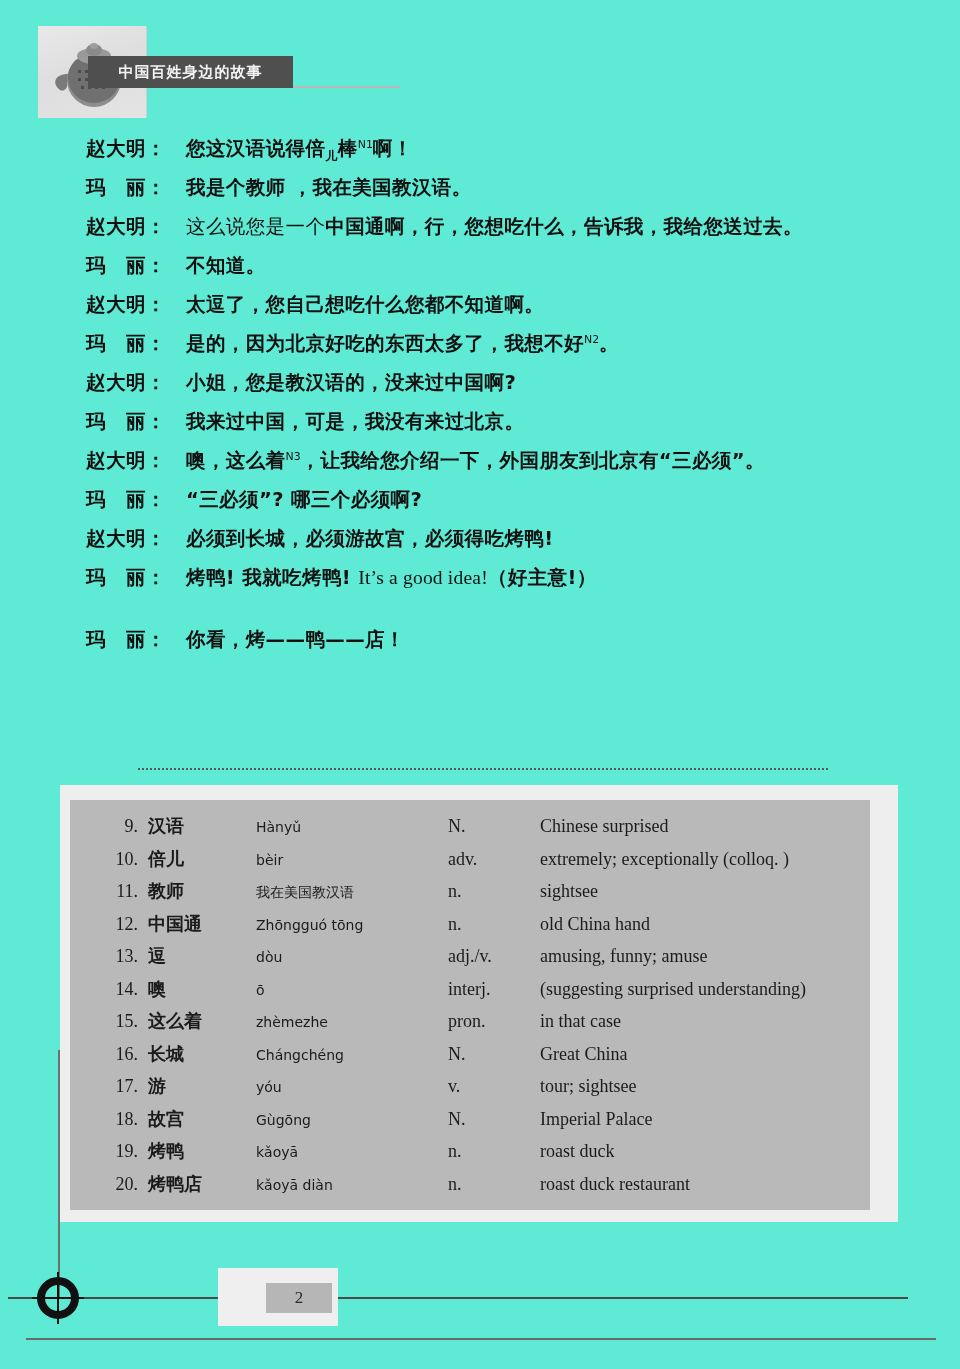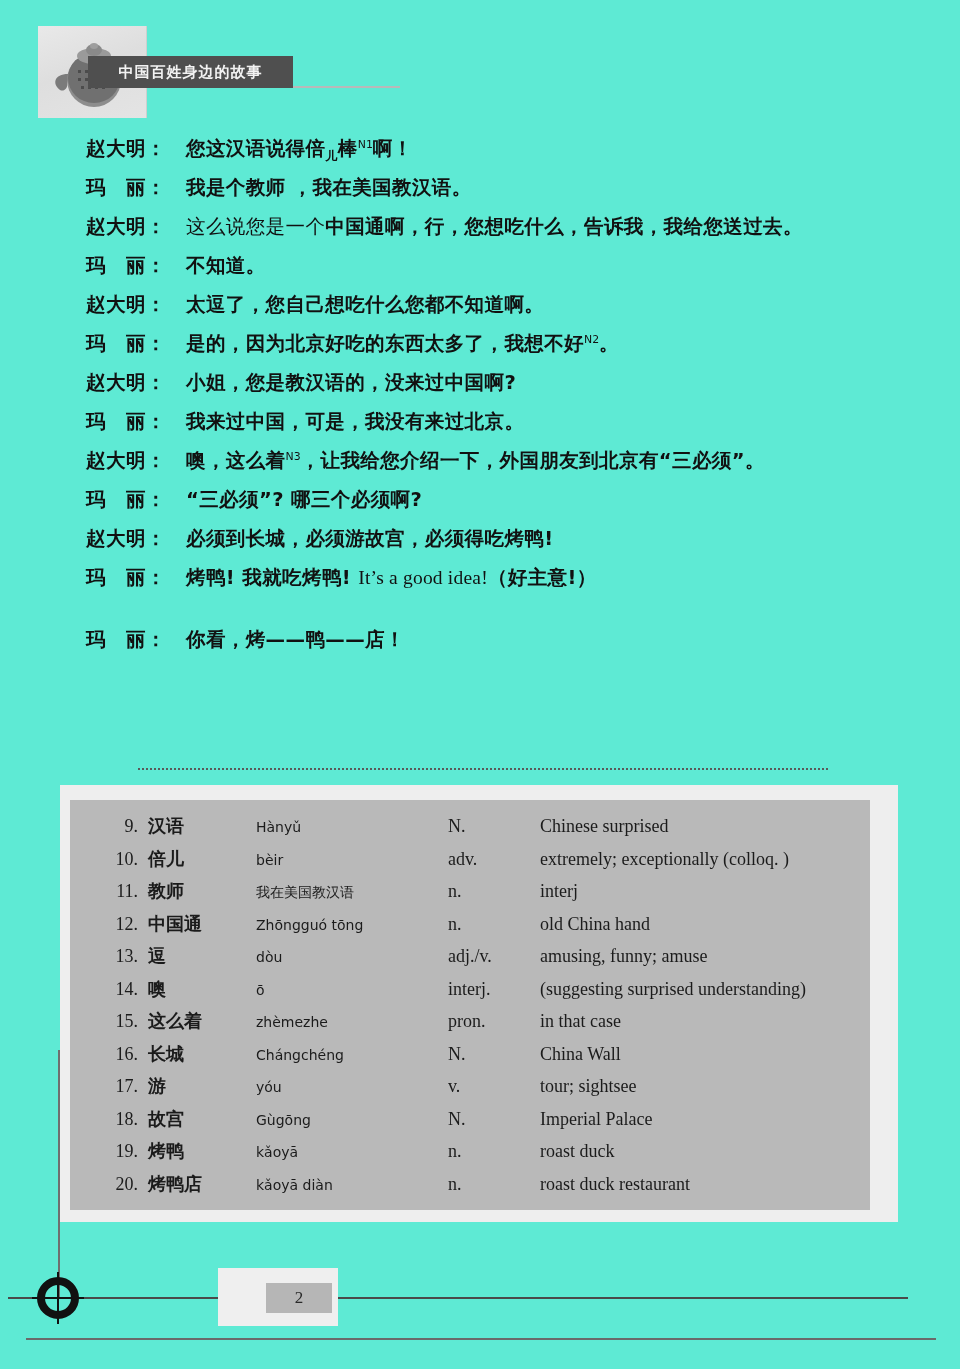--- a/index.html
+++ b/index.html
@@ -339,21 +339,21 @@
         <div class="c-word">倍儿</div>
         <div class="c-pinyin">bèir</div>
         <div class="c-pos">adv.</div>
         <div class="c-def">extremely; exceptionally (colloq. )</div>
       </div>
       <div class="vrow">
         <div class="c-num">11.</div>
         <div class="c-word">教师</div>
         <div class="c-pinyin">我在美国教汉语</div>
         <div class="c-pos">n.</div>
-        <div class="c-def">interj</div>
+        <div class="c-def">sightsee</div>
       </div>
       <div class="vrow">
         <div class="c-num">12.</div>
         <div class="c-word">中国通</div>
         <div class="c-pinyin">Zhōngguó tōng</div>
         <div class="c-pos">n.</div>
         <div class="c-def">old China hand</div>
       </div>
       <div class="vrow">
         <div class="c-num">13.</div>
@@ -374,21 +374,21 @@
         <div class="c-word">这么着</div>
         <div class="c-pinyin">zhèmezhe</div>
         <div class="c-pos">pron.</div>
         <div class="c-def">in that case</div>
       </div>
       <div class="vrow">
         <div class="c-num">16.</div>
         <div class="c-word">长城</div>
         <div class="c-pinyin">Chángchéng</div>
         <div class="c-pos">N.</div>
-        <div class="c-def">China Wall</div>
+        <div class="c-def">Great China</div>
       </div>
       <div class="vrow">
         <div class="c-num">17.</div>
         <div class="c-word">游</div>
         <div class="c-pinyin">yóu</div>
         <div class="c-pos">v.</div>
         <div class="c-def">tour; sightsee</div>
       </div>
       <div class="vrow">
         <div class="c-num">18.</div>

